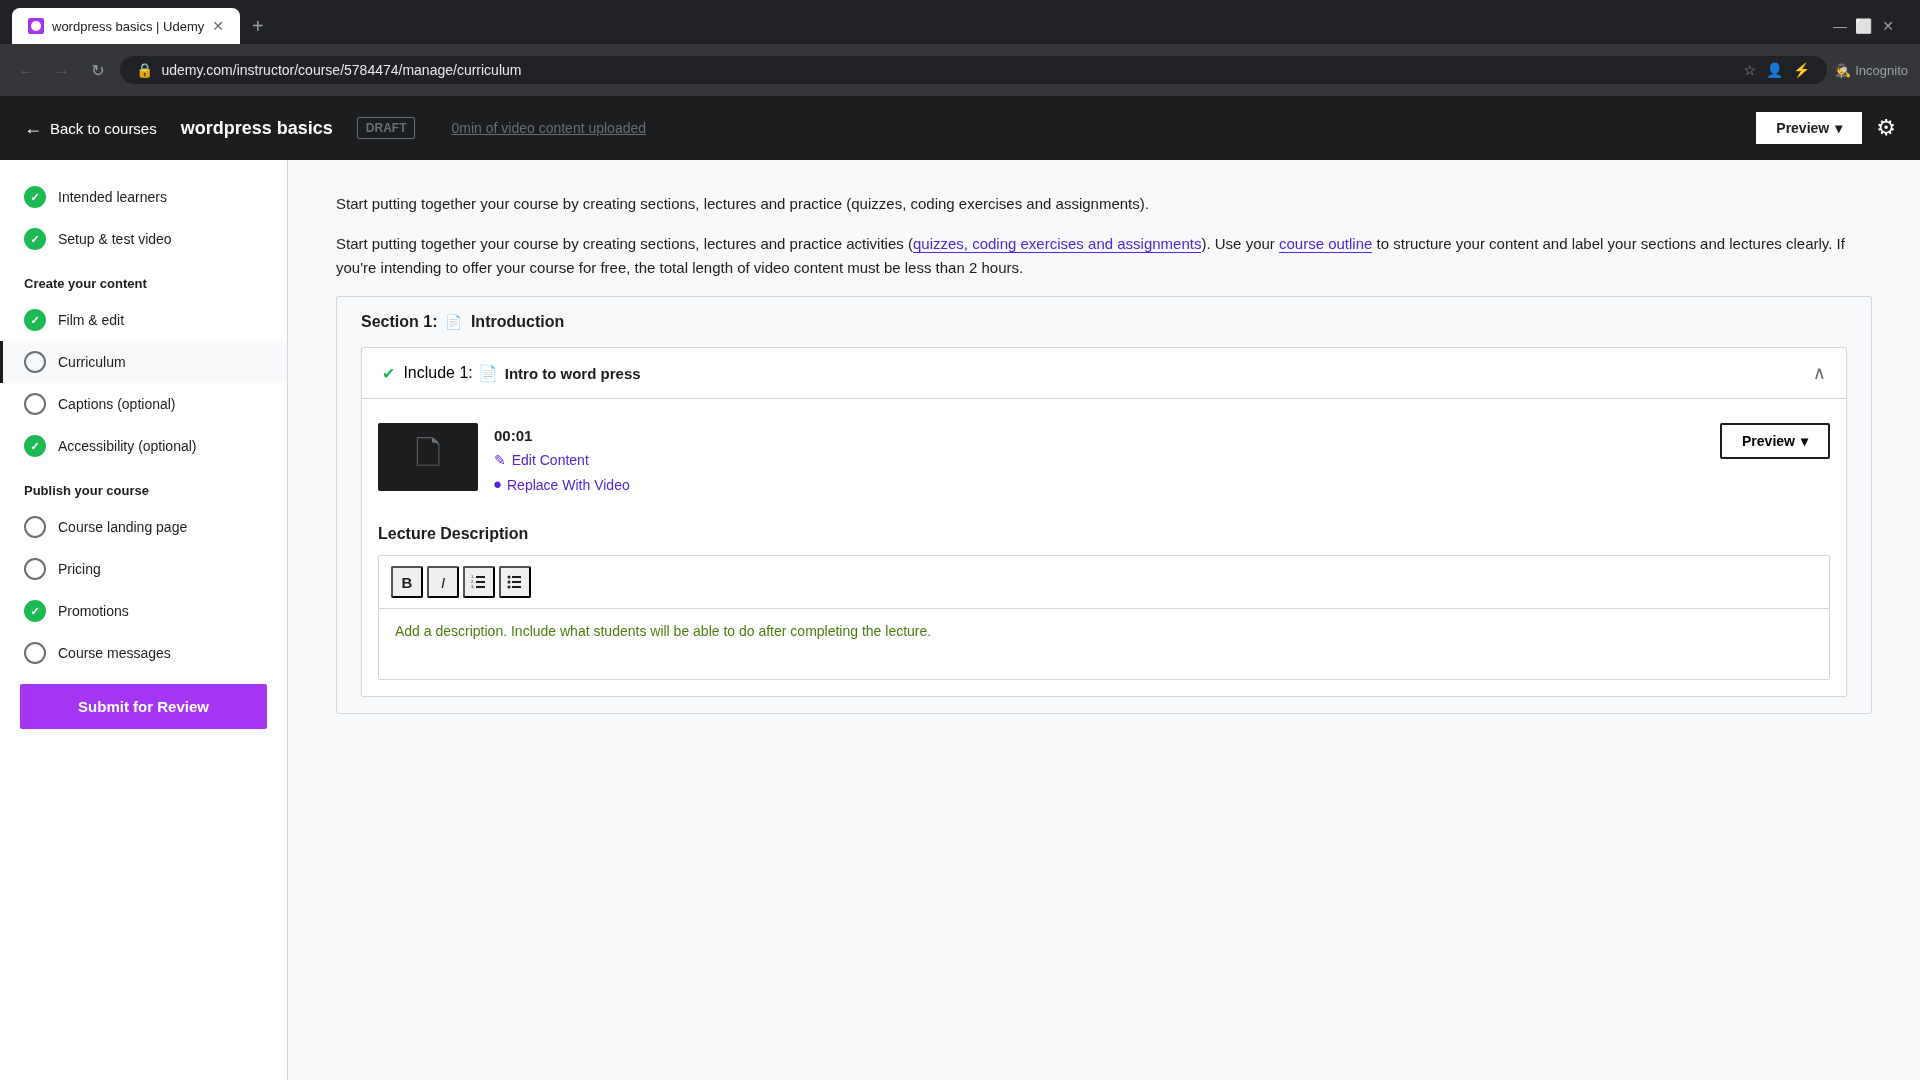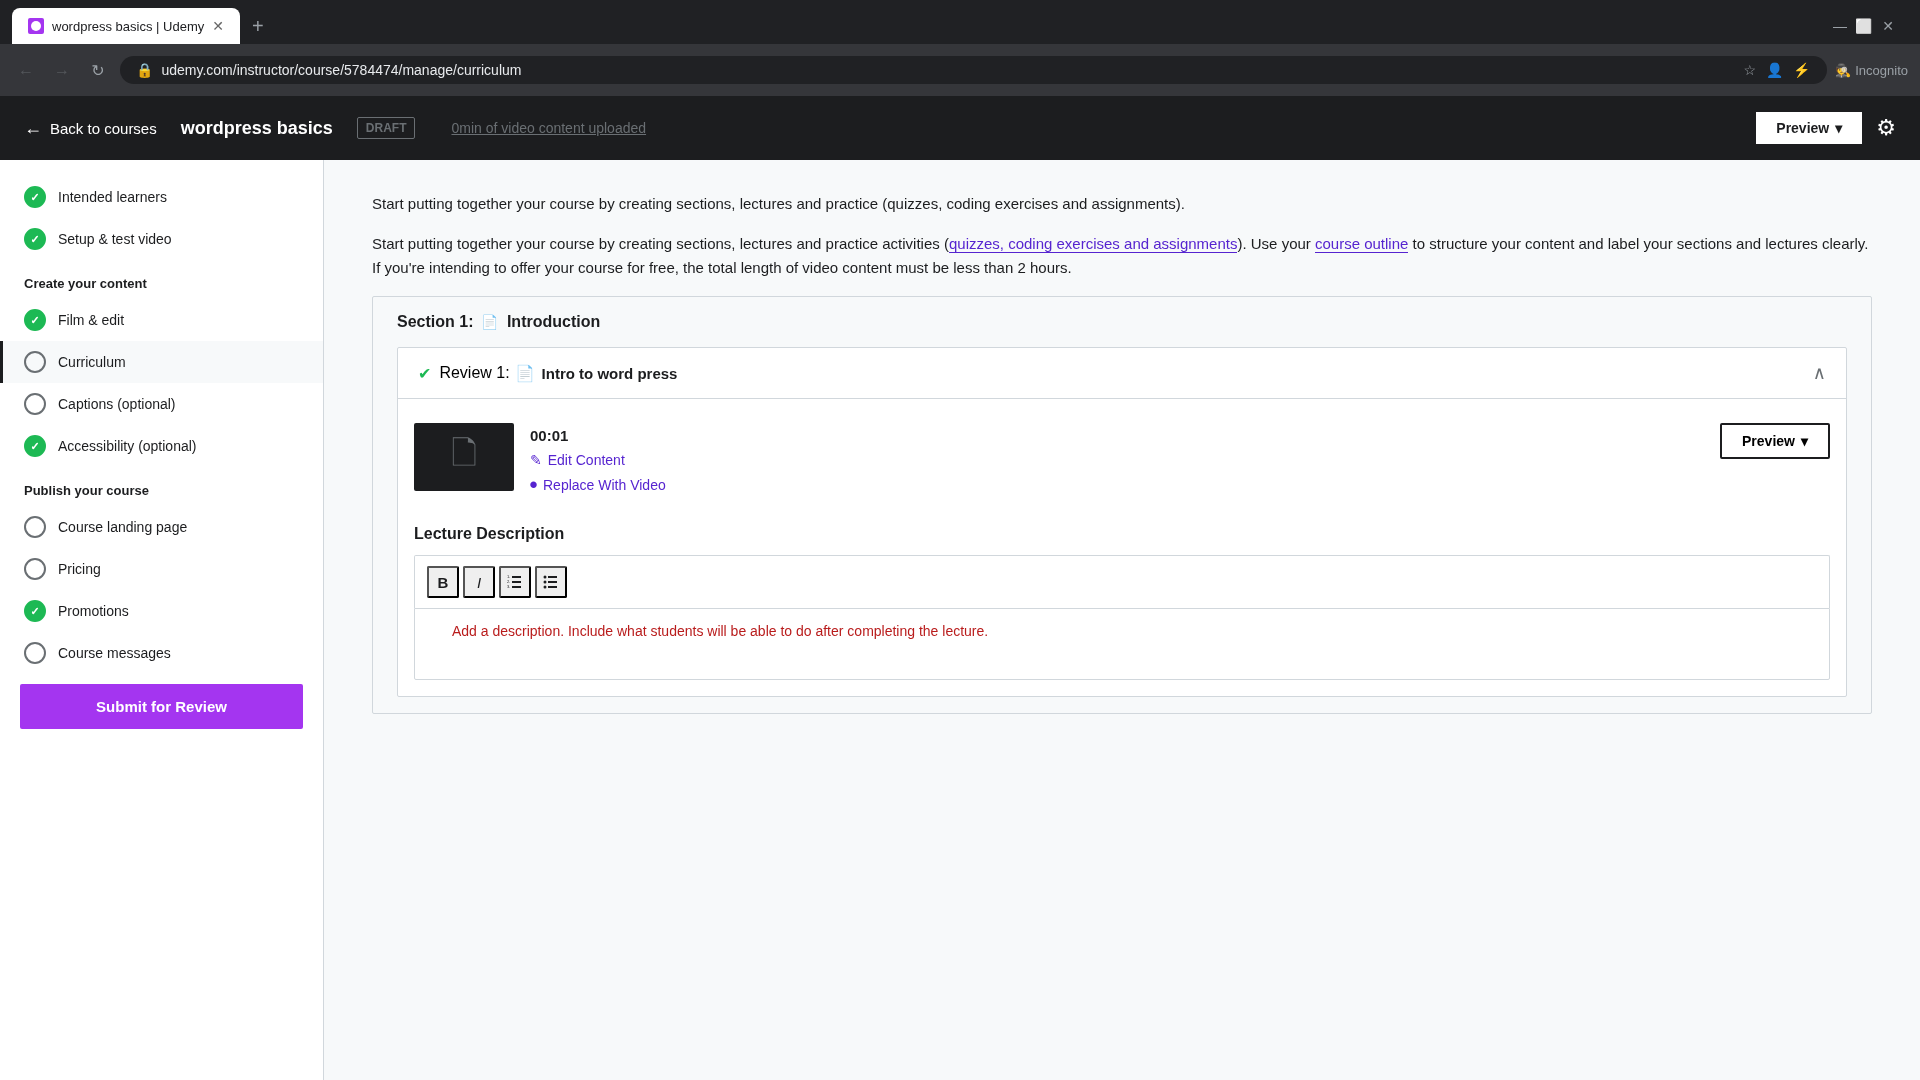--- a/index.html
+++ b/index.html
@@ -33,21 +33,21 @@
     .draft-badge { background: transparent; border: 1px solid #6a6f73; color: #6a6f73; font-size: 12px; padding: 3px 8px; border-radius: 2px; font-weight: 600; margin-left: 8px; }
     .video-info { color: #6a6f73; font-size: 14px; margin-left: 20px; text-decoration: underline; }
     .header-actions { margin-left: auto; display: flex; align-items: center; gap: 12px; }
     .preview-btn { background: #fff; color: #1c1d1f; border: 2px solid #1c1d1f; padding: 8px 20px; font-size: 14px; font-weight: 700; cursor: pointer; display: flex; align-items: center; gap: 6px; border-radius: 2px; }
     .settings-btn { color: #fff; font-size: 22px; cursor: pointer; }
 
     
     .main-layout { display: flex; height: calc(1080px - 96px - 64px); }
 
     
-    .sidebar { width: 324px; background: #fff; border-right: 1px solid #d1d7dc; overflow-y: auto; padding: 16px 0; flex-shrink: 0; }
+    .sidebar { width: 288px; background: #fff; border-right: 1px solid #d1d7dc; overflow-y: auto; padding: 16px 0; flex-shrink: 0; }
     .sidebar-section-title { font-size: 13px; font-weight: 700; color: #1c1d1f; padding: 16px 24px 8px; }
     .sidebar-item { display: flex; align-items: center; gap: 12px; padding: 10px 24px; cursor: pointer; position: relative; }
     .sidebar-item.active { border-left: 3px solid #1c1d1f; background: #f7f9fa; padding-left: 21px; }
     .check-icon { width: 22px; height: 22px; border-radius: 50%; border: 2px solid #1db954; display: flex; align-items: center; justify-content: center; flex-shrink: 0; }
     .check-icon.checked { background: #1db954; border-color: #1db954; }
     .check-icon.checked::after { content: '✓'; color: #fff; font-size: 11px; font-weight: 700; }
     .circle-icon { width: 22px; height: 22px; border-radius: 50%; border: 2px solid #6a6f73; flex-shrink: 0; }
     .sidebar-label { font-size: 14px; color: #1c1d1f; }
     .submit-btn { margin: 10px 20px; background: #a435f0; color: #fff; border: none; padding: 14px; font-size: 15px; font-weight: 700; cursor: pointer; border-radius: 2px; width: calc(100% - 40px); }
 
@@ -215,21 +215,21 @@
     <div class="section-block">
       <div class="section-header">
         <span>Section 1:</span>
         <span class="section-icon">📄</span>
         <span>Introduction</span>
       </div>
 
       <div class="lecture-block">
         <div class="lecture-header">
           <span class="lecture-check">✔</span>
-          <span>Review 1:</span>
+          <span>Include 1:</span>
           <span style="margin: 0 6px;">📄</span>
           <span class="lecture-title">Intro to word press</span>
           <span class="lecture-collapse">∧</span>
         </div>
 
         <div class="lecture-content">
           <div class="lecture-media">
             <div class="media-thumbnail">
               <span class="media-thumbnail-icon">🗋</span>
             </div>
@@ -275,20 +275,20 @@
                   <rect x="5" y="7" width="9" height="2"></rect>
                   <rect x="5" y="12" width="9" height="2"></rect>
                   <circle cx="2" cy="3" r="1.5"></circle>
                   <circle cx="2" cy="8" r="1.5"></circle>
                   <circle cx="2" cy="13" r="1.5"></circle>
                 </svg>
             </button>
           </div>
 
           <div class="editor-area" contenteditable="true" style="">
-            <span style="color:#b91c1c;margin-left:21px;">Add a description. Include what students will be able to do after completing the lecture.</span>
+            <span style="color:#4d7c0f;">Add a description. Include what students will be able to do after completing the lecture.</span>
           </div>
         </div>
       </div>
     </div>
 
   </div>
 </div>
 
 </body></html>

